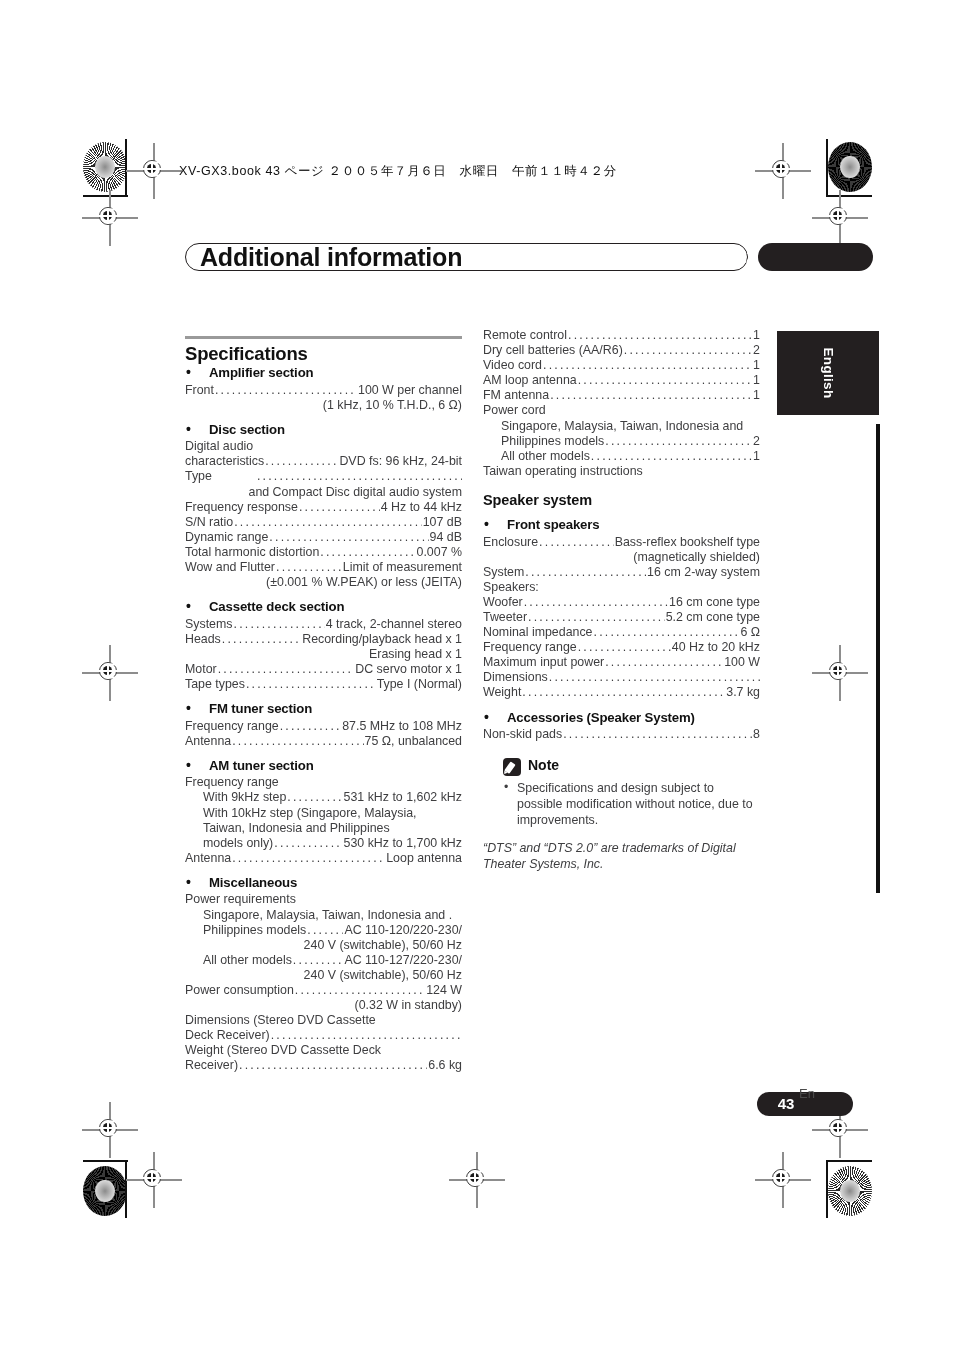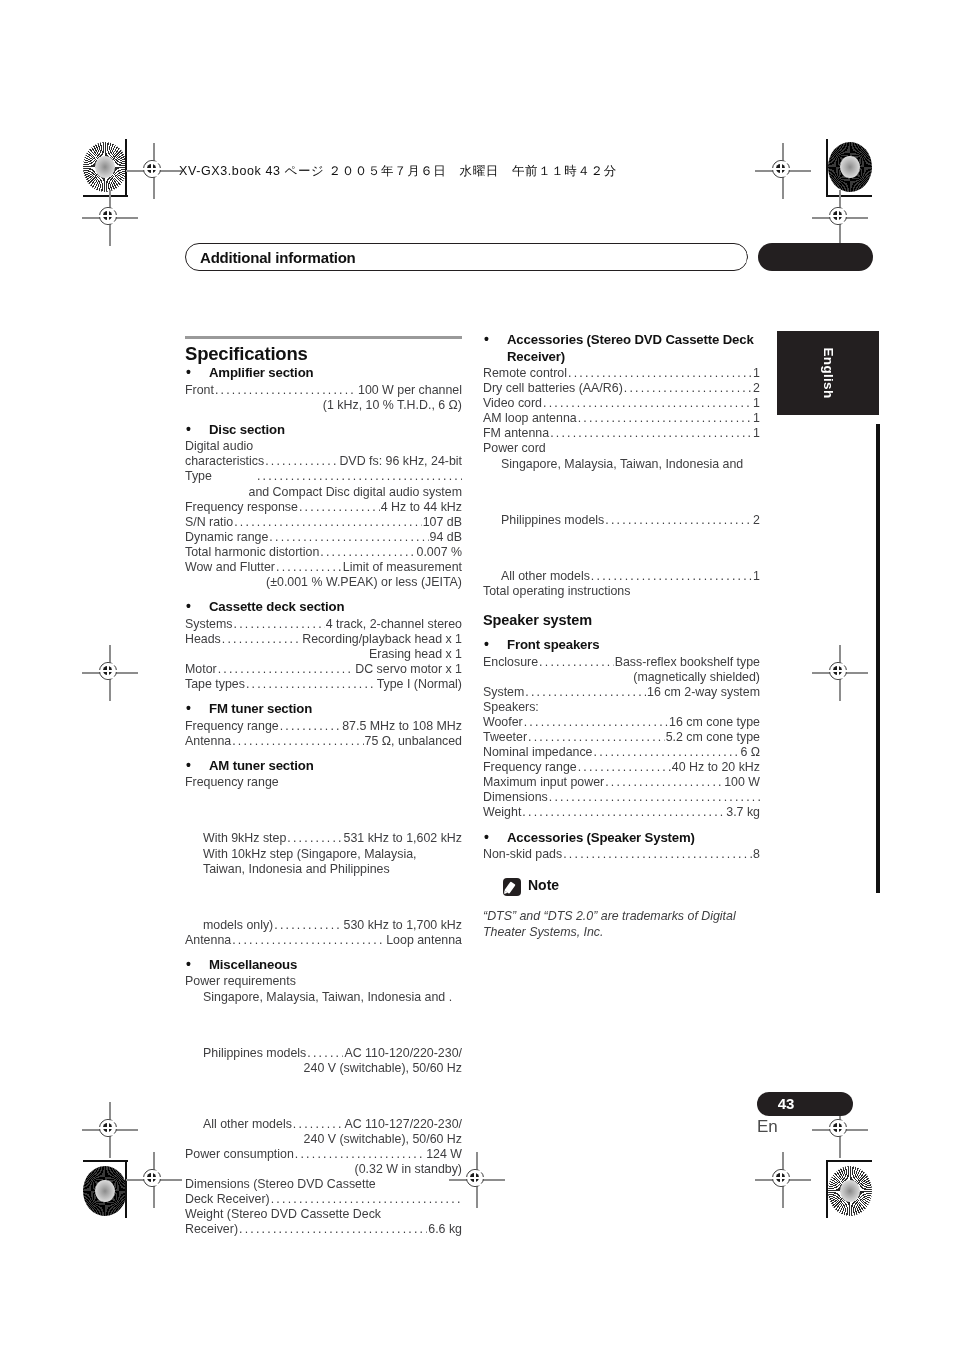--- a/index.html
+++ b/index.html
@@ -89,21 +89,21 @@
     position: absolute;
     left: 185px; top: 243px;
     width: 563px; height: 28px;
     border: 1.6px solid #231f20;
     border-radius: 14px;
     box-sizing: border-box;
   }
   .chapter-title {
     position: absolute;
     left: 200px; top: 244px;
-    font-size: 15px;
+    font-size: 25px;
     font-weight: bold;
     color: #111;
     letter-spacing: -0.2px;
     line-height: 27px;
   }
   .chapter-num-pill {
     position: absolute;
     left: 758px; top: 243px;
     width: 115px; height: 28px;
     background: #231f20;
@@ -211,21 +211,21 @@
     overflow: hidden;
     margin: 0 1px;
     letter-spacing: 2.2px;
     color: #3e3e40;
     white-space: nowrap;
   }
   .lead .dots::before {
     content: ".................................................................";
   }
   .lead .val { flex: 0 0 auto; }
-  .lead.ind { padding-left: 18px; margin-top: 41px; }
+  .lead.ind { padding-left: 18px; }
 
   .note-box { margin-top: 16px; padding-left: 20px; }
   .note-hdr {
     display: flex; gap: 7px;
     margin-bottom: 4px;
   }
   .note-icon {
     width: 18px; height: 18px;
     background: #231f20;
     border-radius: 4px;
@@ -281,24 +281,24 @@
     left: 757px; top: 1092px;
     width: 58px; height: 24px;
     line-height: 24px;
     text-align: center;
     color: #fff;
     font-size: 15px;
     font-weight: bold;
   }
   .page-lang {
     position: absolute;
-    left: 757px; top: 1117px;
+    left: 757px; top: 1086px;
     width: 58px;
-    text-align: left;
-    font-size: 17px;
+    text-align: right;
+    font-size: 13px;
     color: #4a4a4a;
   }
 </style>
 </head>
 <body>
 
 <div class="halftone light" style="left:83px; top:142px; width:44px; height:50px;"></div>
 <div class="corner-line" style="left:125px; top:139px; width:2px; height:58px;"></div>
 <div class="corner-line" style="left:83px; top:195px; width:45px; height:2px;"></div>
 
@@ -554,21 +554,20 @@
       <div class="row">Weight (Stereo DVD Cassette Deck</div>
       <div class="lead">
         <span class="lbl">Receiver)</span>
         <span class="dots"></span>
         <span class="val">6.6 kg</span>
       </div>
     </div>
 </div>
 
 <div class="col col-right">
-  <div class="bullet-head first" style="padding-left:24px;text-indent:0;">Accessories (Stereo DVD Cassette Deck Receiver)</div>
   <div>
       <div class="lead">
         <span class="lbl">Remote control</span>
         <span class="dots"></span>
         <span class="val">1</span>
       </div>
       <div class="lead">
         <span class="lbl">Dry cell batteries (AA/R6)</span>
         <span class="dots"></span>
         <span class="val">2</span>
@@ -593,21 +592,21 @@
       <div class="lead ind">
         <span class="lbl">Philippines models</span>
         <span class="dots"></span>
         <span class="val">2</span>
       </div>
       <div class="lead ind">
         <span class="lbl">All other models</span>
         <span class="dots"></span>
         <span class="val">1</span>
       </div>
-      <div class="row">Total operating instructions</div>
+      <div class="row">Taiwan operating instructions</div>
     </div>
 
   <h3 class="sub" style="margin-top:14px;font-size:14.5px;">Speaker system</h3>
 
   <div class="bullet-head">Front speakers</div>
   <div>
       <div class="lead">
         <span class="lbl">Enclosure</span>
         <span class="dots"></span>
         <span class="val">Bass-reflex bookshelf type</span>
@@ -664,20 +663,21 @@
       </div>
     </div>
 
   <div class="note-box">
     <div class="note-hdr">
       <div class="note-icon">
           <div class="pencil"></div>
         </div>
       <div class="note-title">Note</div>
     </div>
+    <div class="note-item">Specifications and design subject to possible modification without notice, due to improvements.</div>
   </div>
 
   <div class="legal">“DTS” and “DTS 2.0” are trademarks of Digital Theater Systems, Inc.</div>
 </div>
 
 <div class="page-pill"></div>
 <div class="page-num">43</div>
 <div class="page-lang">En</div>
 
 </body></html>

